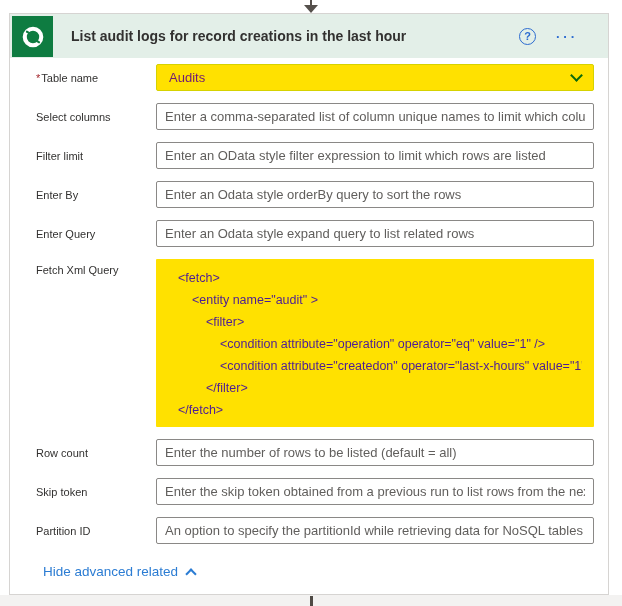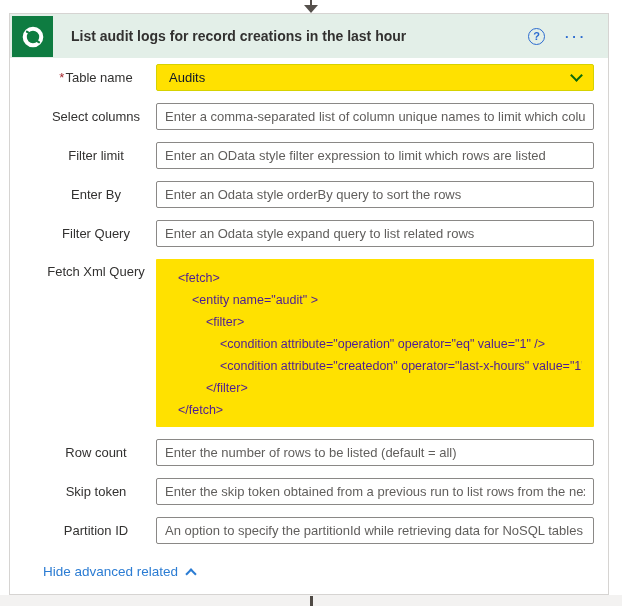--- a/index.html
+++ b/index.html
@@ -25,21 +25,21 @@
   
   .connector-line { position:absolute; left:310px; top:596px; width:3px; height:10px; background:#4f4a45; }
 
   .card {
     position:absolute; left:9px; top:13px; width:600px; height:582px;
     background:#ffffff; border:1px solid #d6d4d2;
   }
   .card-header {
     display:flex; align-items:center;
     height:44px; background:#e3efe8;
-    padding-right:21px;
+    padding-right:30px;
   }
   .connector-icon {
     width:41px; height:41px; background:#0e7c41; flex:none;
     margin:1px 0 0 2px;
     display:flex; align-items:center; justify-content:center;
   }
   .card-title {
     font-size:14px; font-weight:bold; color:#323130;
     margin-left:18px; flex:1;
     white-space:nowrap; overflow:hidden;
@@ -53,39 +53,38 @@
   }
   .menu-icon {
     color:#2b6bd0; font-size:13px; font-weight:bold; letter-spacing:3px;
     cursor:pointer; line-height:1;
   }
 
   .card-body { padding:6px 14px 0 26px; }
   .field-row { display:flex; align-items:center; margin-bottom:12px; }
   .field-row.top-align { align-items:flex-start; }
   .field-label {
-    width:120px; flex:none; font-size:13px; color:#323130;
+    width:120px; flex:none; font-size:11px; color:#323130;
     white-space:nowrap;
-    text-align:center;
   }
   .field-row.top-align .field-label { margin-top:5px; }
   .req { color:#a4262c; margin-right:1px; }
 
   .text-input {
     flex:1; height:27px; border:1px solid #8a8886; border-radius:2px;
     font-family:"Liberation Sans", sans-serif;
     font-size:13px; padding:0 8px; color:#323130; background:#fff;
     min-width:0; outline:none;
   }
   .text-input::placeholder { color:#605e5c; opacity:1; }
 
   .dropdown {
     flex:1; height:27px; background:#ffe100; border:1px solid #d6d200;
     border-radius:2px; display:flex; align-items:center;
-    padding:0 12px; font-size:13px; color:#0f172a; cursor:pointer;
+    padding:0 12px; font-size:13px; color:#701a75; cursor:pointer;
   }
   .dropdown-value { flex:1; }
   .chev-down {
     width:9px; height:9px; margin-top:-4px;
     border-right:2px solid #0b6a0b; border-bottom:2px solid #0b6a0b;
     transform:rotate(45deg);
   }
 
   .xml-block {
     flex:1; background:#ffe100; border-radius:1px;
@@ -148,21 +147,21 @@
       <div class="field-label">Filter limit</div>
       <input class="text-input" placeholder="Enter an OData style filter expression to limit which rows are listed" style="">
     </div>
 
     <div class="field-row">
       <div class="field-label">Enter By</div>
       <input class="text-input" placeholder="Enter an Odata style orderBy query to sort the rows" style="">
     </div>
 
     <div class="field-row">
-      <div class="field-label">Filter Query</div>
+      <div class="field-label">Enter Query</div>
       <input class="text-input" placeholder="Enter an Odata style expand query to list related rows" style="">
     </div>
 
     <div class="field-row top-align">
       <div class="field-label">Fetch Xml Query</div>
       <div class="xml-block">
         <div class="xml-line ind-0">&lt;fetch&gt;</div>
         <div class="xml-line ind-1">&lt;entity name="audit" &gt;</div>
         <div class="xml-line ind-2">&lt;filter&gt;</div>
         <div class="xml-line ind-3">&lt;condition attribute="operation" operator="eq" value="1" /&gt;</div>

